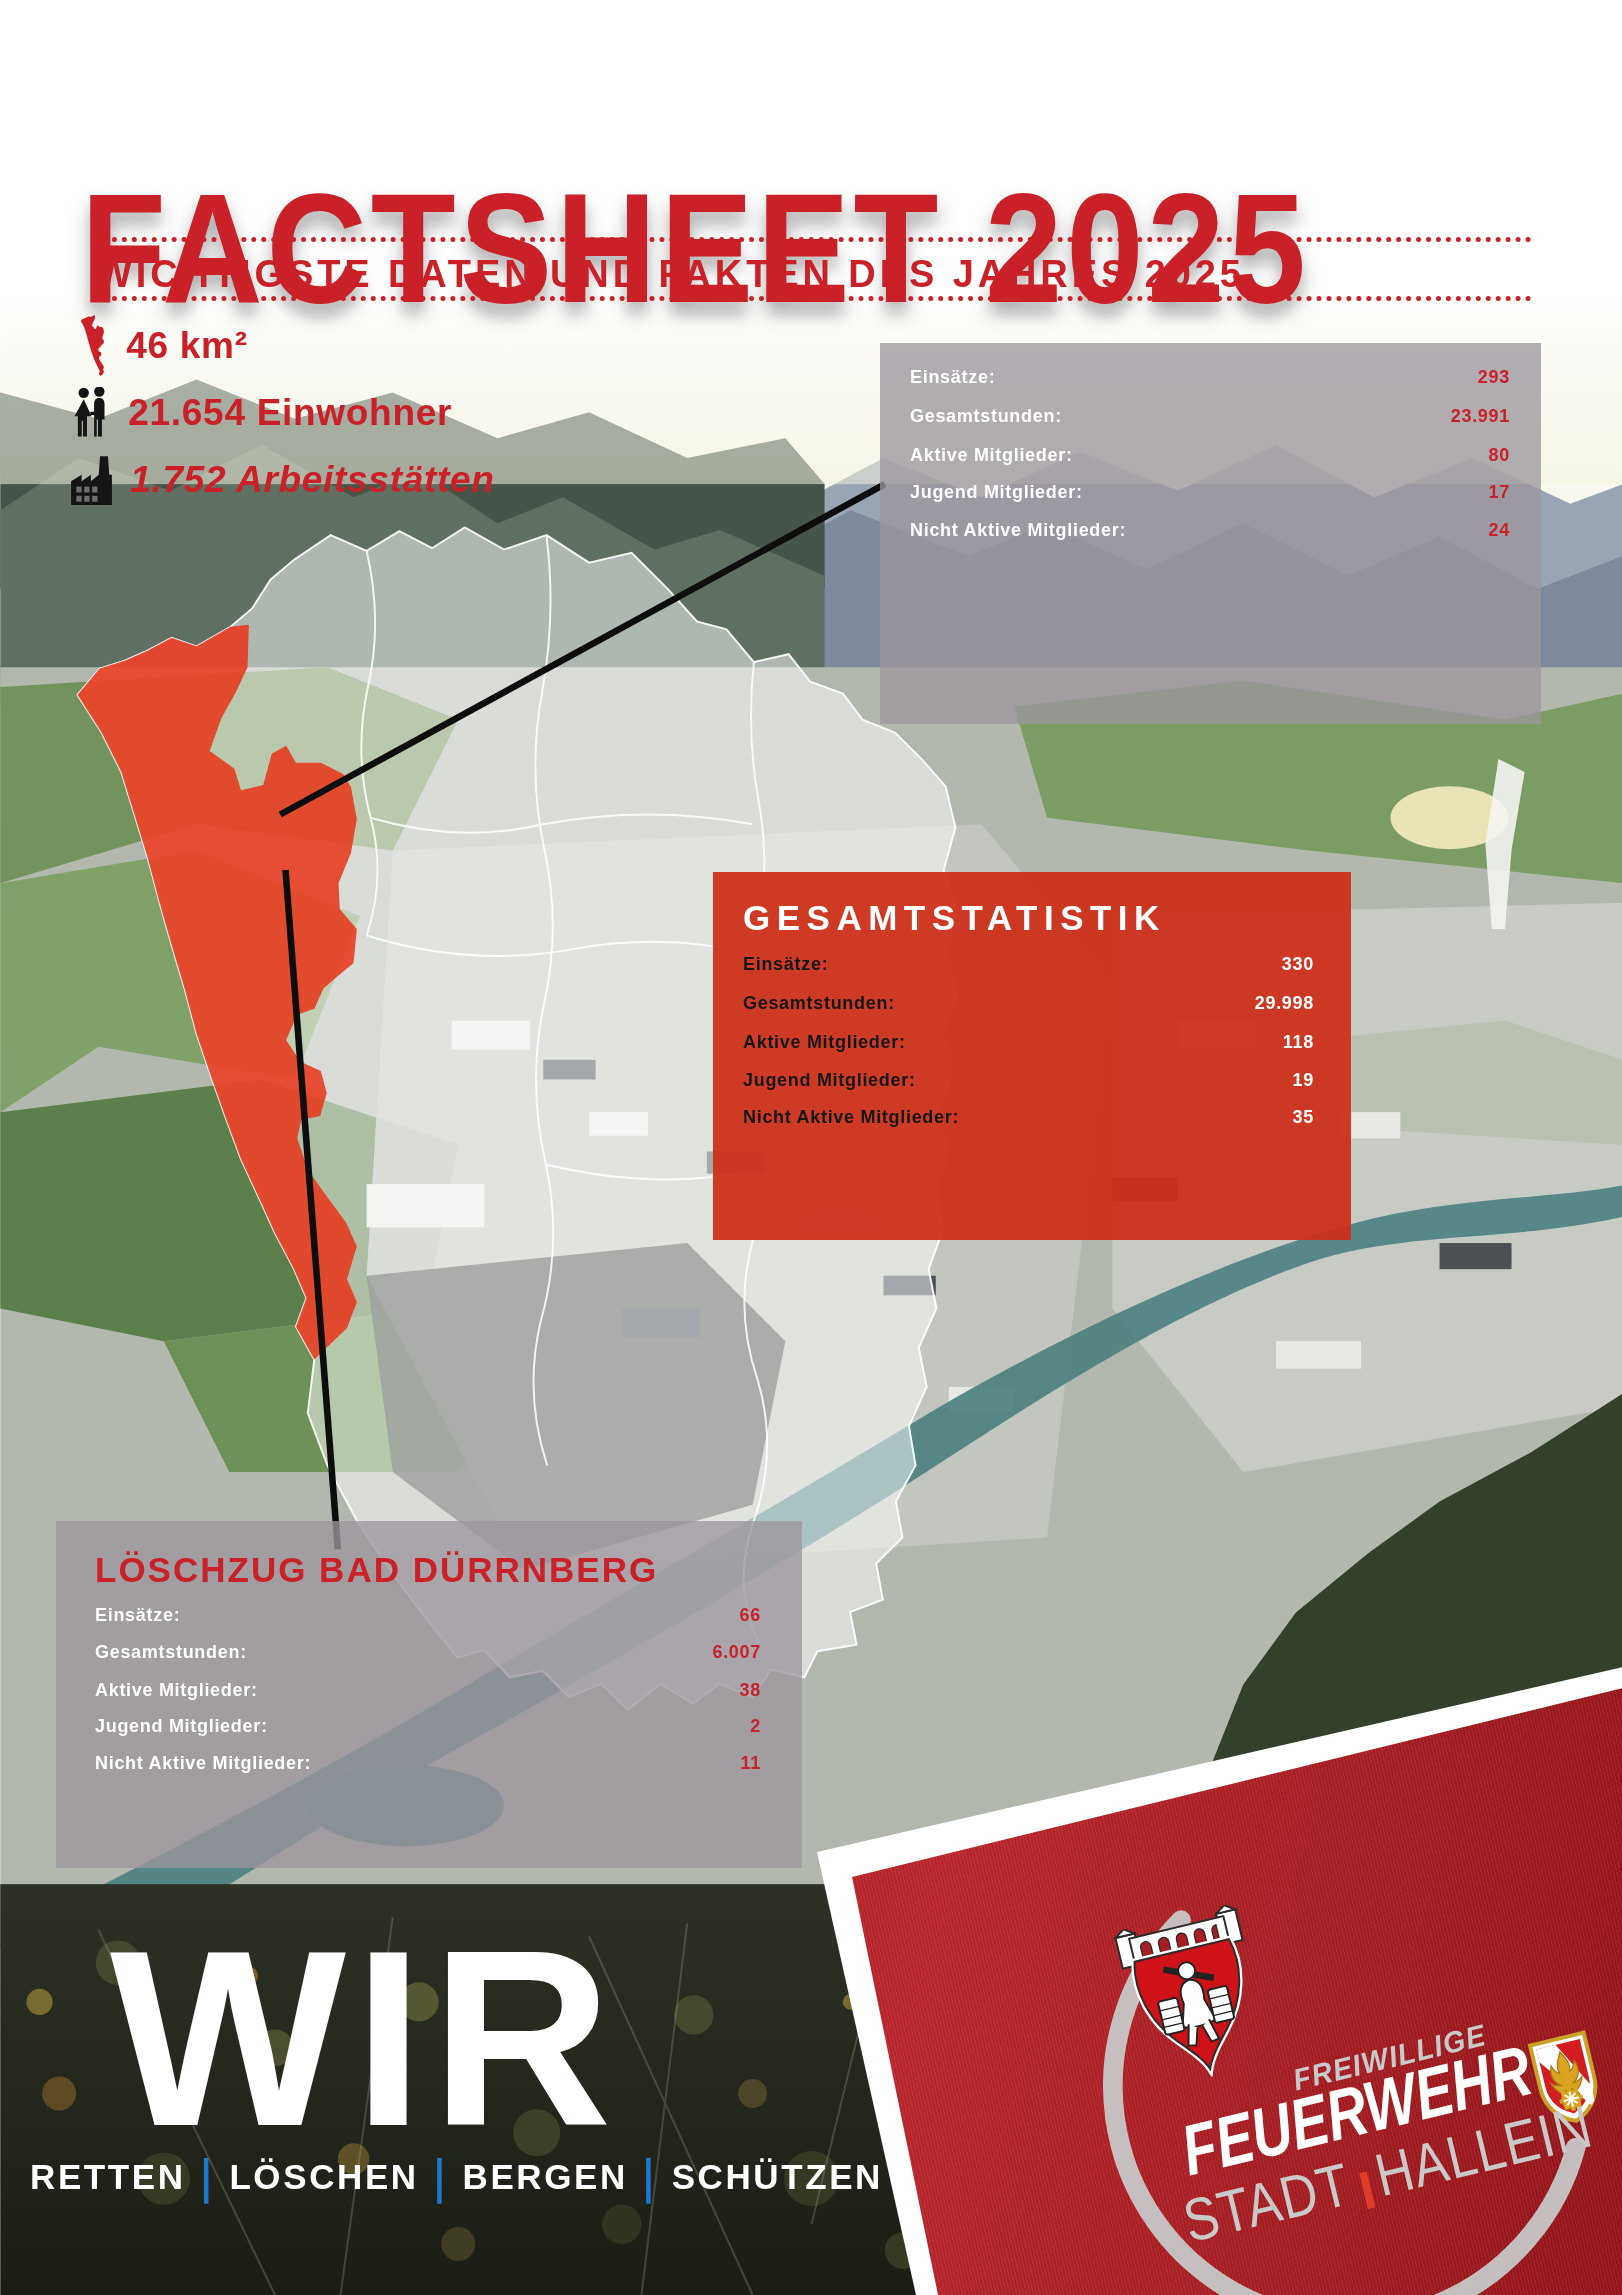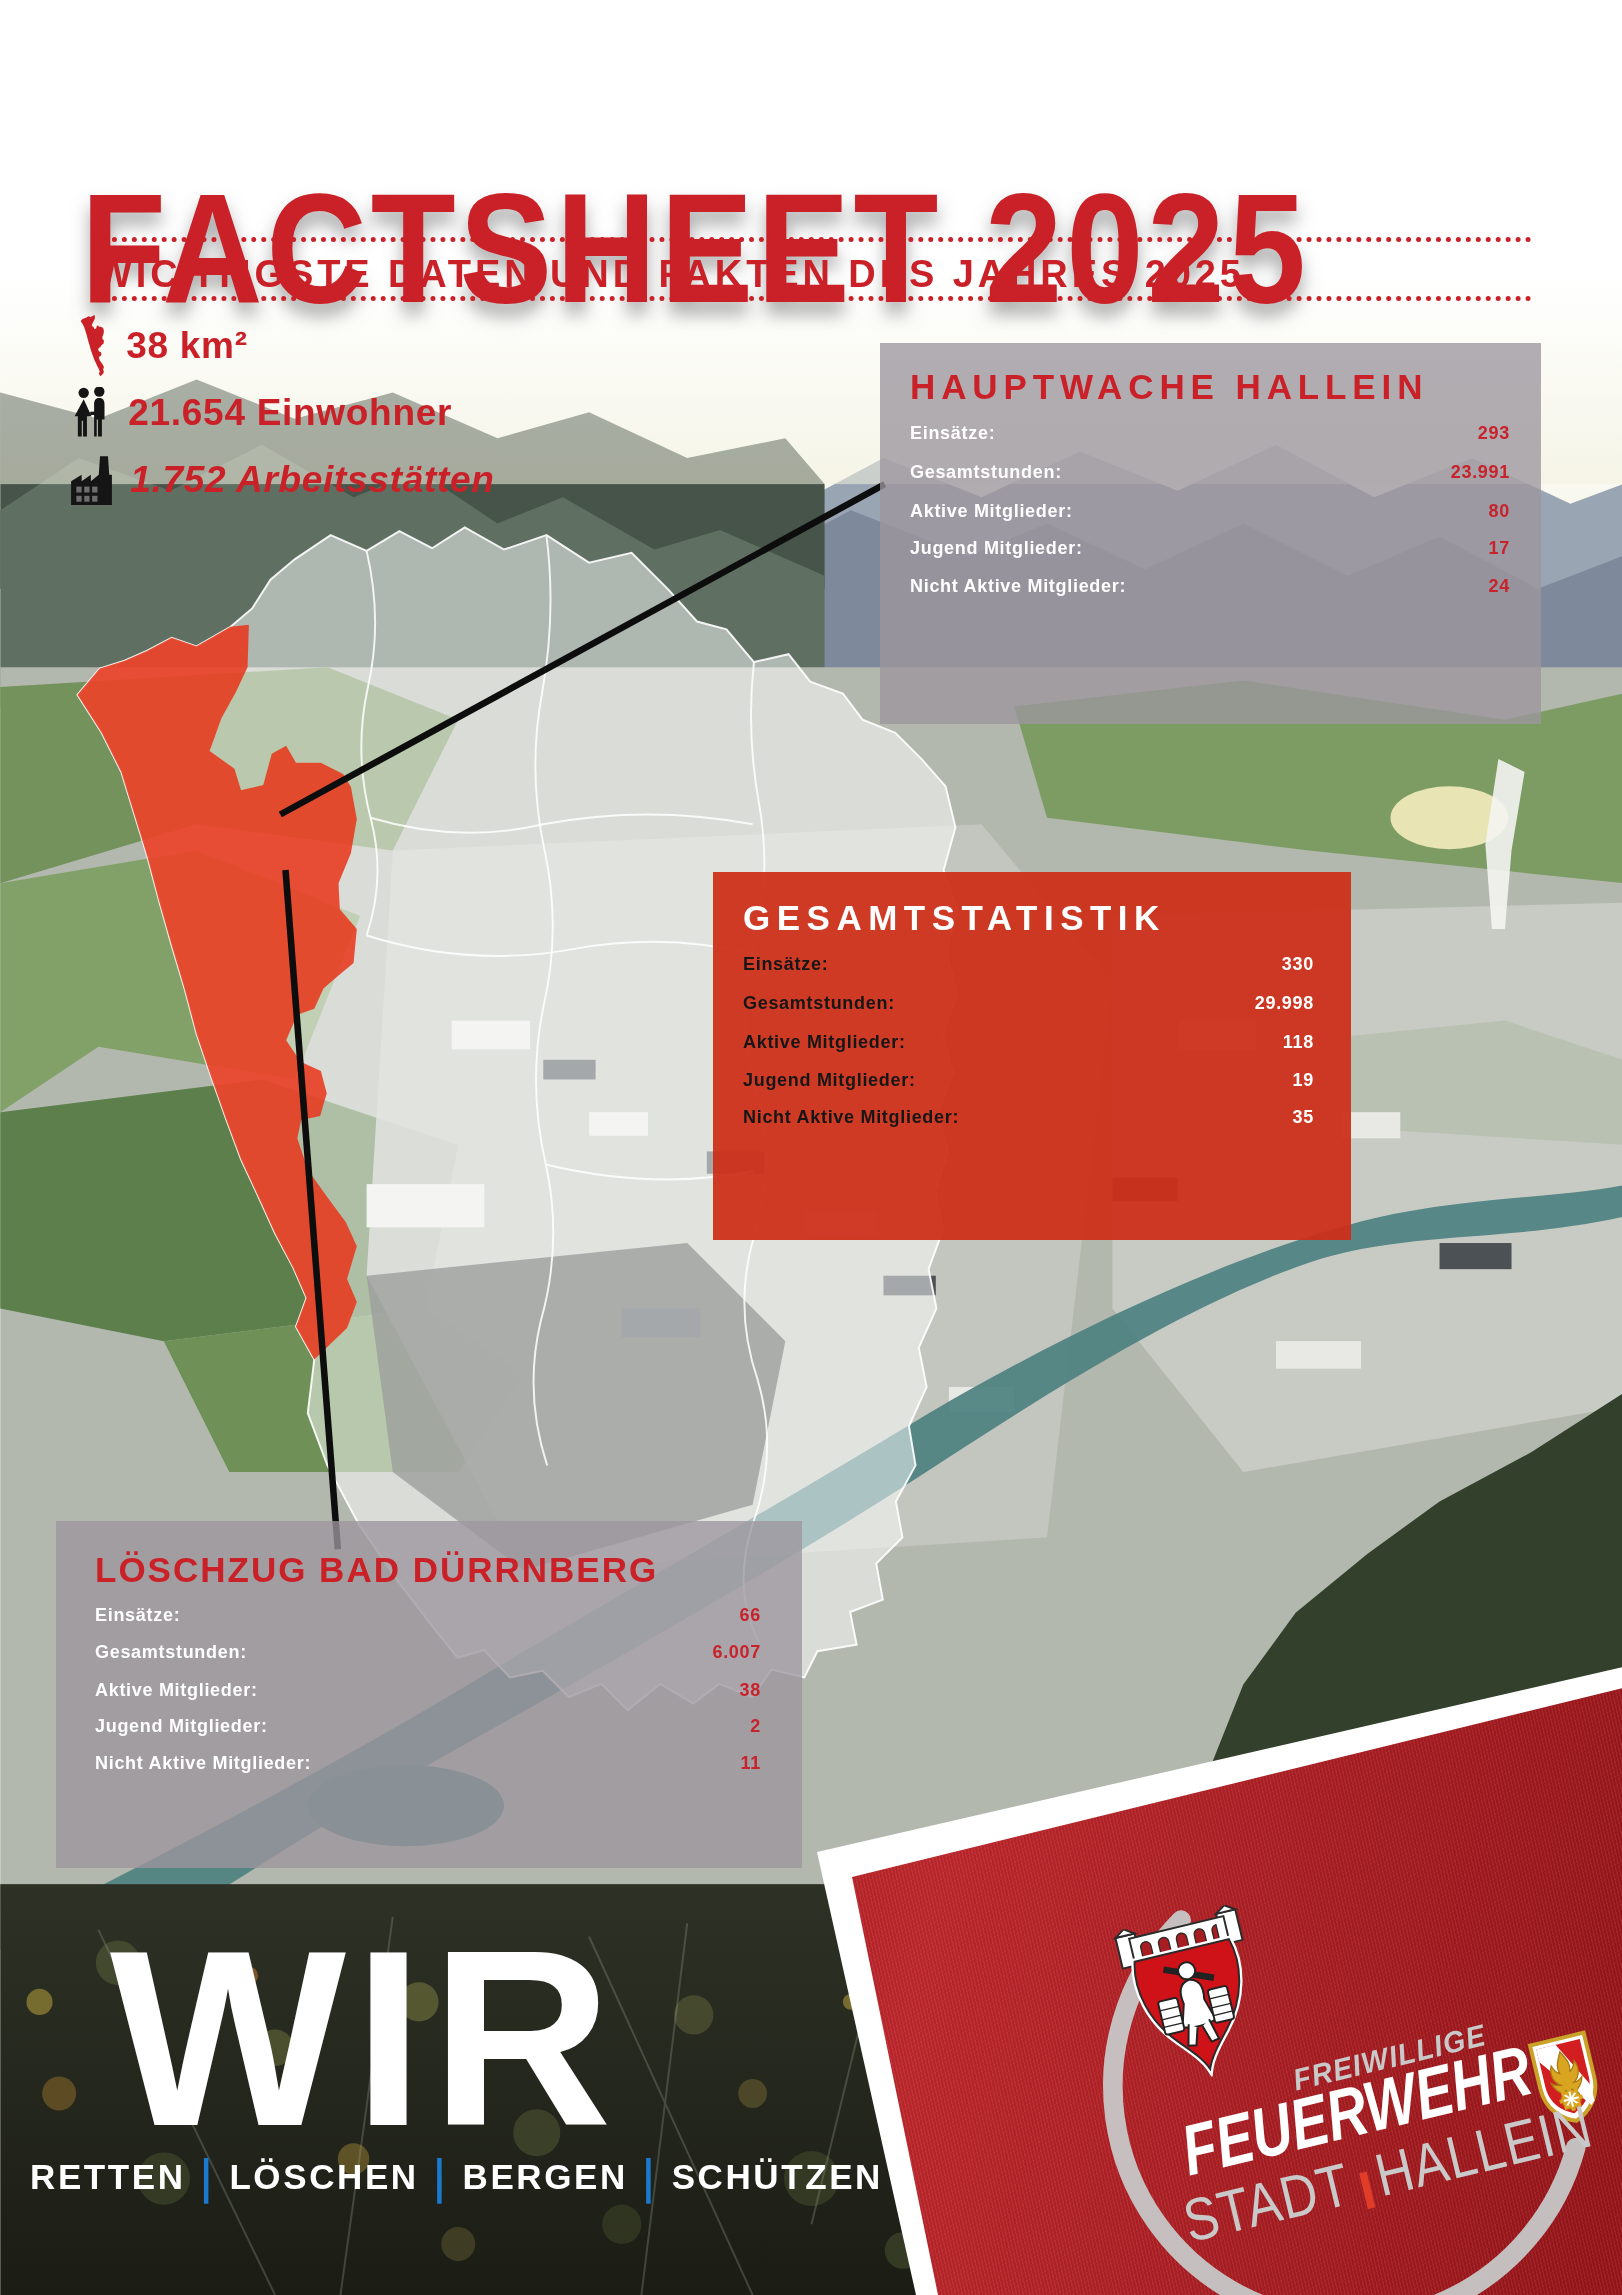--- a/index.html
+++ b/index.html
@@ -175,21 +175,21 @@
 
   <h1 class="abs title">FACTSHEET 2025</h1>
   <div class="abs dotted" style="top:237px;"></div>
   <div class="abs subtitle">WICHTIGSTE DATEN UND FAKTEN DES JAHRES 2025</div>
   <div class="abs dotted" style="top:296px;"></div>
 
   <div class="abs fact" style="left:77px;top:315px;">
     <svg class="fact-icon" width="31" height="62" viewBox="100 950 470 1140">
         <use href="#p-red" fill="#c92127"></use>
       </svg>
-    <span class="fact-value">38 km²</span>
+    <span class="fact-value">46 km²</span>
   </div>
   <div class="abs fact" style="left:73px;top:387px;">
     <svg class="fact-icon" width="37" height="52" viewBox="0 0 56 80">
       <g fill="#151515">
         <circle cx="16" cy="9" r="8"></circle>
           <circle cx="40" cy="7" r="8"></circle>
         <path d="M16,19 L28,45 L21,45 L21,76 L15,76 L15,52 L13,52 L13,76 L7,76 L7,45 L2,45 Z"></path>
         <path d="M40,17 C46,17 48,21 48,27 L48,50 L44,50 L44,76 L38,76 L38,50 L36,50 L36,76 L32,76 L32,27 C32,21 34,17 40,17 Z"></path>
         <rect x="26" y="38" width="8" height="5"></rect>
       </g>
@@ -205,21 +205,20 @@
           <rect x="32" y="48" width="8" height="9"></rect>
         <rect x="8" y="62" width="8" height="9"></rect>
           <rect x="20" y="62" width="8" height="9"></rect>
           <rect x="32" y="62" width="8" height="9"></rect>
       </g>
     </svg>
     <span class="fact-value">1.752 Arbeitsstätten</span>
   </div>
 
   <div class="abs statbox box-gray" style="left:880px;top:343px;width:661px;height:381px;padding:23.6px 31px 0 30px;">
-    <div class="bx-title" style="letter-spacing:5.9px;margin-bottom:15.7px;">HAUPTWACHE HALLEIN</div>
     <div class="row" style="margin-bottom:18.3px;">
         <span class="lbl">Einsätze:</span>
         <span class="val">293</span>
       </div>
     <div class="row" style="margin-bottom:18.3px;">
         <span class="lbl">Gesamtstunden:</span>
         <span class="val">23.991</span>
       </div>
     <div class="row" style="margin-bottom:17px;">
         <span class="lbl">Aktive Mitglieder:</span>

